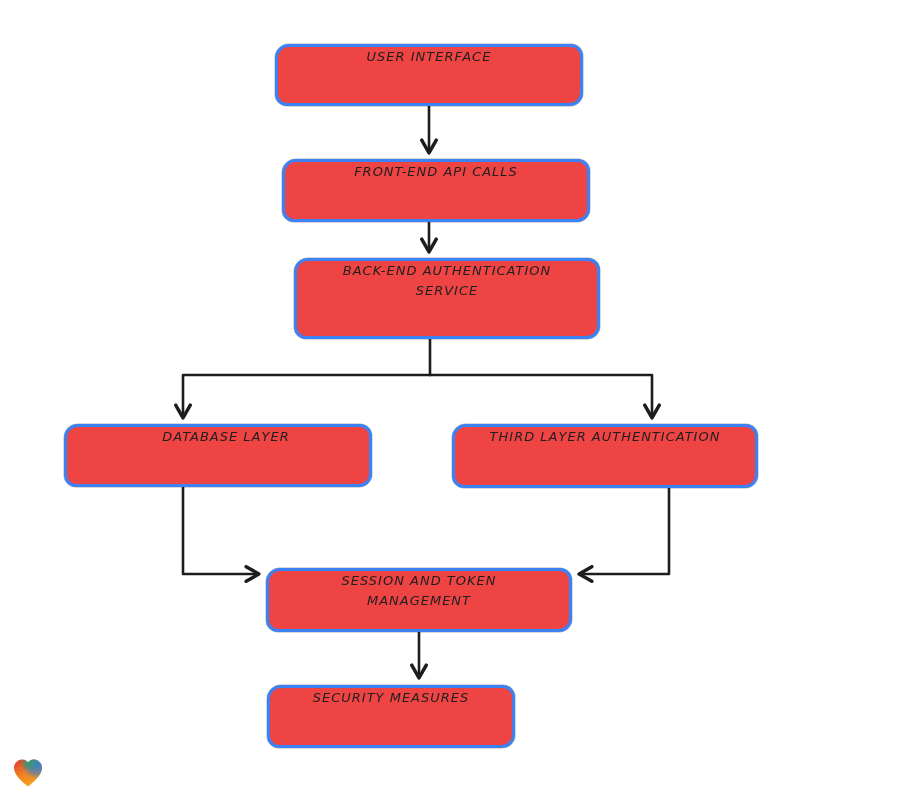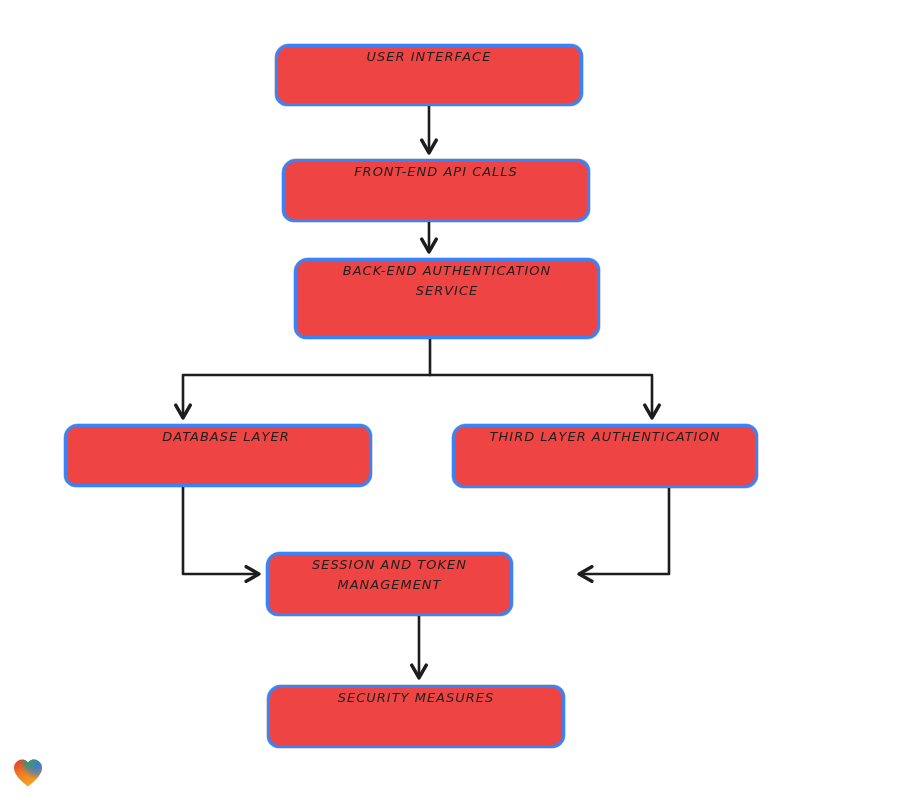--- a/index.html
+++ b/index.html
@@ -44,22 +44,22 @@
     top: 757px;
     width: 32px;
     height: 32px;
   }
   
   #n-ui { left: 275px; top: 44px;  width: 308px; height: 62px; }
   #n-fe { left: 282px; top: 159px; width: 308px; height: 63px; }
   #n-be { left: 277px; top: 258px; width: 306px; height: 81px; margin-left: 17px; }
   #n-db { left: 64px;  top: 424px; width: 308px; height: 63px; padding-left: 16px; }
   #n-tp { left: 452px; top: 424px; width: 306px; height: 64px; }
-  #n-st { left: 266px; top: 552px; width: 247px; height: 64px; }
-  #n-sm { left: 267px; top: 685px; width: 298px; height: 63px; }
+  #n-st { left: 266px; top: 568px; width: 306px; height: 64px; }
+  #n-sm { left: 267px; top: 685px; width: 248px; height: 63px; }
 </style>
 </head>
 <body>
 
 <div class="canvas">
 
   <svg class="edge-layer" viewBox="0 0 911 810" xmlns="http://www.w3.org/2000/svg">
     <defs>
       <marker id="arrow" viewBox="0 0 10 10" refX="7.5" refY="5" markerWidth="7" markerHeight="7" orient="auto">
         <path d="M1 1 L8 5 L1 9" fill="none" stroke="#1d1d1d" stroke-width="1.9" stroke-linecap="round" stroke-linejoin="round"></path>

